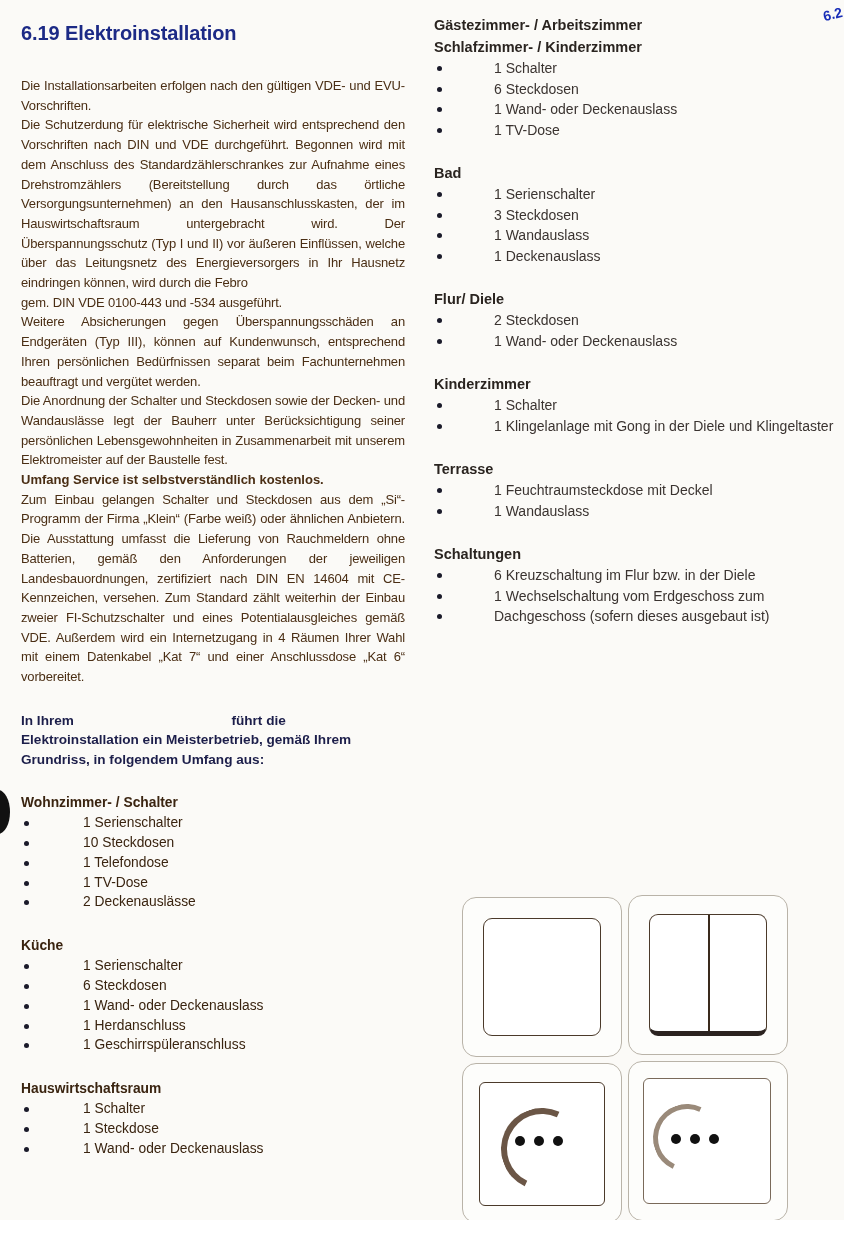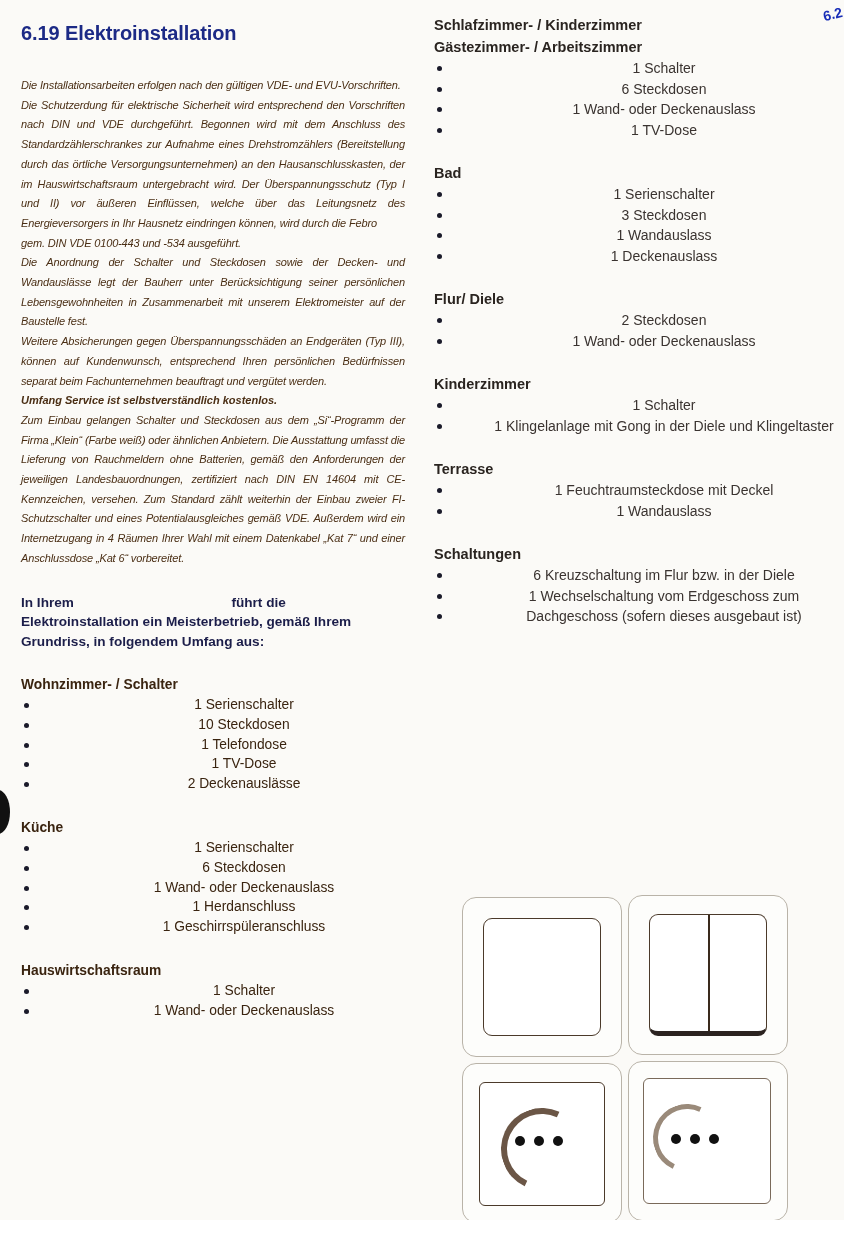--- a/index.html
+++ b/index.html
@@ -15,36 +15,36 @@
     color: #1a2fb8; font-weight: bold; font-size: 14px;
     transform: rotate(-14deg);
   }
   .col-left { position: absolute; left: 21px; top: 22px; width: 384px; }
   .col-right { position: absolute; left: 434px; top: 14px; width: 400px; }
   .title {
     color: #1c2a86; font-weight: bold; font-size: 20px;
     margin: 0 0 31px 0; letter-spacing: -0.1px;
   }
   .intro p {
-    margin: 0; font-size: 11px; line-height: 19.7px;
-    text-align: justify; letter-spacing: -0.15px; font-style: italic;
+    margin: 0; font-size: 13px; line-height: 19.7px;
+    text-align: justify; letter-spacing: -0.15px;
   }
   .intro p.bold { font-weight: bold; letter-spacing: 0; }
   .lead {
     margin-top: 24px; color: #1c1e4a; font-weight: bold;
     font-size: 13.6px; line-height: 19.5px;
   }
   .lead .redact { display: inline-block; width: 150px; }
   .room { margin-top: 24px; }
   .room-head {
     font-weight: bold; font-size: 13.8px; color: #3a2410;
     line-height: 20px;
   }
   .col-right .room-head { color: #2a2420; line-height: 22px; font-size: 14.5px; }
-  ul.items { list-style: none; margin: 0; padding: 0; text-align: center; }
+  ul.items { list-style: none; margin: 0; padding: 0; }
   ul.items li {
     position: relative; padding-left: 62px;
     font-size: 13.8px; line-height: 19.8px; color: #3a2410;
   }
   .col-right ul.items li { padding-left: 60px; color: #3a3330; font-size: 14px; line-height: 20.5px; }
   ul.items li .bullet {
     position: absolute; left: 3px; top: 8px;
     width: 5px; height: 5px; border-radius: 50%; background: #1a1a2a;
   }
   .col-right .room { margin-top: 22px; }
@@ -77,22 +77,22 @@
 <body>
 
 <div class="page-num">6.2</div>
 
 <div class="col-left">
   <h1 class="title">6.19 Elektroinstallation</h1>
   <div class="intro">
     <p>Die Installationsarbeiten erfolgen nach den gültigen VDE- und EVU-Vorschriften.</p>
     <p>Die Schutzerdung für elektrische Sicherheit wird entsprechend den Vorschriften nach DIN und VDE durchgeführt. Begonnen wird mit dem Anschluss des Standardzählerschrankes zur Aufnahme eines Drehstromzählers (Bereitstellung durch das örtliche Versorgungsunternehmen) an den Hausanschlusskasten, der im Hauswirtschaftsraum untergebracht wird. Der Überspannungsschutz (Typ I und II) vor äußeren Einflüssen, welche über das Leitungsnetz des Energieversorgers in Ihr Hausnetz eindringen können, wird durch die Febro</p>
     <p>gem. DIN VDE 0100-443 und -534 ausgeführt.</p>
+    <p>Weitere Absicherungen gegen Überspannungsschäden an Endgeräten (Typ III), können auf Kundenwunsch, entsprechend Ihren persönlichen Bedürfnissen separat beim Fachunternehmen beauftragt und vergütet werden.</p>
     <p>Die Anordnung der Schalter und Steckdosen sowie der Decken- und Wandauslässe legt der Bauherr unter Berücksichtigung seiner persönlichen Lebensgewohnheiten in Zusammenarbeit mit unserem Elektromeister auf der Baustelle fest.</p>
-    <p>Weitere Absicherungen gegen Überspannungsschäden an Endgeräten (Typ III), können auf Kundenwunsch, entsprechend Ihren persönlichen Bedürfnissen separat beim Fachunternehmen beauftragt und vergütet werden.</p>
     <p class="bold">Umfang Service ist selbstverständlich kostenlos.</p>
     <p>Zum Einbau gelangen Schalter und Steckdosen aus dem „Si“-Programm der Firma „Klein“ (Farbe weiß) oder ähnlichen Anbietern. Die Ausstattung umfasst die Lieferung von Rauchmeldern ohne Batterien, gemäß den Anforderungen der jeweiligen Landesbauordnungen, zertifiziert nach DIN EN 14604 mit CE-Kennzeichen, versehen. Zum Standard zählt weiterhin der Einbau zweier FI-Schutzschalter und eines Potentialausgleiches gemäß VDE. Außerdem wird ein Internetzugang in 4 Räumen Ihrer Wahl mit einem Datenkabel „Kat 7“ und einer Anschlussdose „Kat 6“ vorbereitet.</p>
   </div>
   <div class="lead">
     <span>In Ihrem</span>
     <span class="redact"></span>
     <span>führt die Elektroinstallation ein Meisterbetrieb, gemäß Ihrem Grundriss, in folgendem Umfang aus:</span>
   </div>
   <div id="rooms-left">
       <div class="room first">
@@ -112,33 +112,34 @@
           <li><span class="bullet"></span><span>6 Steckdosen</span></li>
           <li><span class="bullet"></span><span>1 Wand- oder Deckenauslass</span></li>
           <li><span class="bullet"></span><span>1 Herdanschluss</span></li>
           <li><span class="bullet"></span><span>1 Geschirrspüleranschluss</span></li>
         </ul>
       </div>
       <div class="room">
         <div class="room-head">Hauswirtschaftsraum</div>
         <ul class="items">
           <li><span class="bullet"></span><span>1 Schalter</span></li>
+          <li><span class="bullet"></span><span>1 Steckdose</span></li>
           <li><span class="bullet"></span><span>1 Wand- oder Deckenauslass</span></li>
         </ul>
       </div>
     </div>
 </div>
 
 <div class="black-circle"></div>
 
 <div class="col-right">
   <div id="rooms-right">
       <div class="room first">
+        <div class="room-head">Gästezimmer- / Arbeitszimmer</div>
         <div class="room-head">Schlafzimmer- / Kinderzimmer</div>
-        <div class="room-head">Gästezimmer- / Arbeitszimmer</div>
         <ul class="items">
           <li><span class="bullet"></span><span>1 Schalter</span></li>
           <li><span class="bullet"></span><span>6 Steckdosen</span></li>
           <li><span class="bullet"></span><span>1 Wand- oder Deckenauslass</span></li>
           <li><span class="bullet"></span><span>1 TV-Dose</span></li>
         </ul>
       </div>
       <div class="room">
         <div class="room-head">Bad</div>
         <ul class="items">

